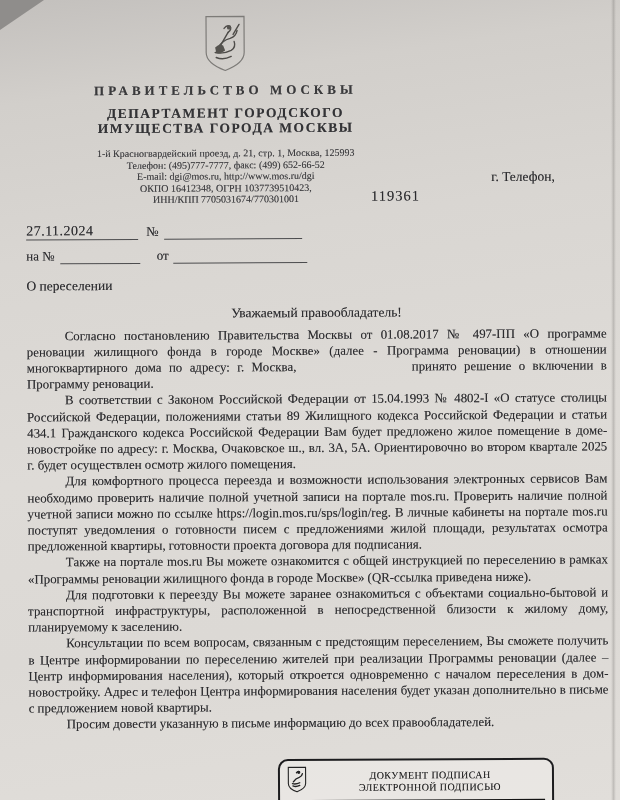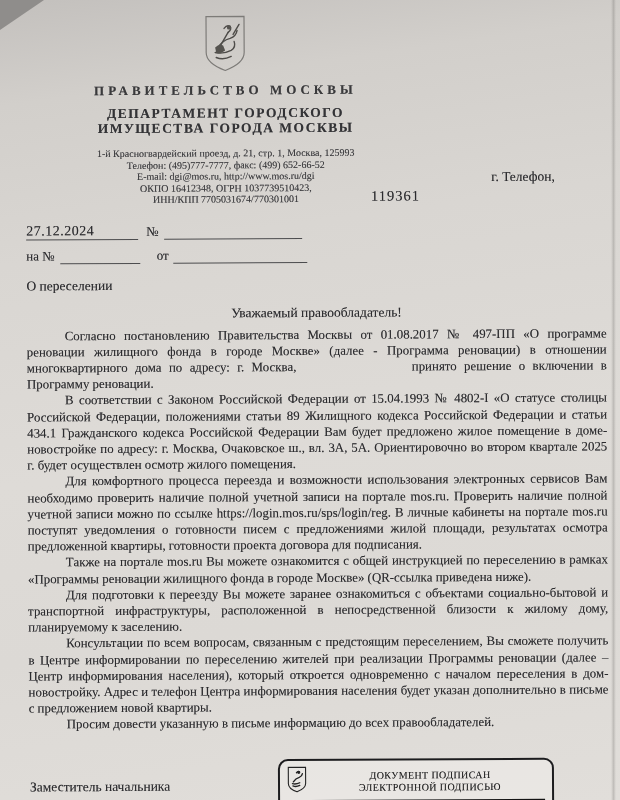--- a/index.html
+++ b/index.html
@@ -121,21 +121,21 @@
         <div>ОКПО 16412348, ОГРН 1037739510423,</div>
         <div>ИНН/КПП 7705031674/770301001</div>
       </div>
     </div>
 
     <div class="recipient-city">г. Телефон,</div>
     <div class="recipient-postcode">119361</div>
 
     <div class="ref-block">
       <div class="ref-row">
-        <span class="u date-u">27.12.2024</span>
+        <span class="u date-u">27.11.2024</span>
         <span class="num-label">№</span>
         <span class="u num-u">&nbsp;</span>
       </div>
       <div class="ref-row">
         <span>на №</span>
         <span class="u na-u">&nbsp;</span>
         <span class="ot-label">от</span>
         <span class="u ot-u">&nbsp;</span>
       </div>
     </div>
@@ -146,21 +146,20 @@
     <div class="body-text">
       <p class="para"><span>Согласно постановлению Правительства Москвы от 01.08.2017 № 497-ПП «О программе реновации жилищного фонда в городе Москве» (далее - Программа реновации) в отношении многоквартирного дома по адресу: г. Москва,</span><span class="gap"></span> <span>принято решение о включении в Программу реновации.</span></p>
       <p class="para">В соответствии с Законом Российской Федерации от 15.04.1993 № 4802-I «О статусе столицы Российской Федерации, положениями статьи 89 Жилищного кодекса Российской Федерации и статьи 434.1 Гражданского кодекса Российской Федерации Вам будет предложено жилое помещение в доме-новостройке по адресу: г. Москва, Очаковское ш., вл. 3А, 5А. Ориентировочно во втором квартале 2025 г. будет осуществлен осмотр жилого помещения.</p>
       <p class="para">Для комфортного процесса переезда и возможности использования электронных сервисов Вам необходимо проверить наличие полной учетной записи на портале mos.ru. Проверить наличие полной учетной записи можно по ссылке https://login.mos.ru/sps/login/reg. В личные кабинеты на портале mos.ru поступят уведомления о готовности писем с предложениями жилой площади, результатах осмотра предложенной квартиры, готовности проекта договора для подписания.</p>
       <p class="para">Также на портале mos.ru Вы можете ознакомится с общей инструкцией по переселению в рамках «Программы реновации жилищного фонда в городе Москве» (QR-ссылка приведена ниже).</p>
       <p class="para">Для подготовки к переезду Вы можете заранее ознакомиться с объектами социально-бытовой и транспортной инфраструктуры, расположенной в непосредственной близости к жилому дому, планируемому к заселению.</p>
       <p class="para">Консультации по всем вопросам, связанным с предстоящим переселением, Вы сможете получить в Центре информировании по переселению жителей при реализации Программы реновации (далее – Центр информирования населения), который откроется одновременно с началом переселения в дом-новостройку. Адрес и телефон Центра информирования населения будет указан дополнительно в письме с предложением новой квартиры.</p>
       <p class="para">Просим довести указанную в письме информацию до всех правообладателей.</p>
     </div>
 
-    <div class="signature">Заместитель начальника</div>
 
     <div class="stamp">
       <div class="stamp-row">
         <span class="stamp-emblem">
           <svg width="20" height="27" viewBox="0 0 44 58" aria-hidden="true">
             <path d="M3 2 H41 V38 Q41 49 22 56 Q3 49 3 38 Z" fill="none" stroke="#222" stroke-width="2.4"></path>
             <g stroke="#222" stroke-width="3" fill="none" stroke-linecap="round">
               <path d="M14 34 Q19 26 27 24 Q33 22 34 16"></path>
               <path d="M12 38 Q20 40 28 36"></path>
               <path d="M21 14 Q24 10 27 12"></path>

